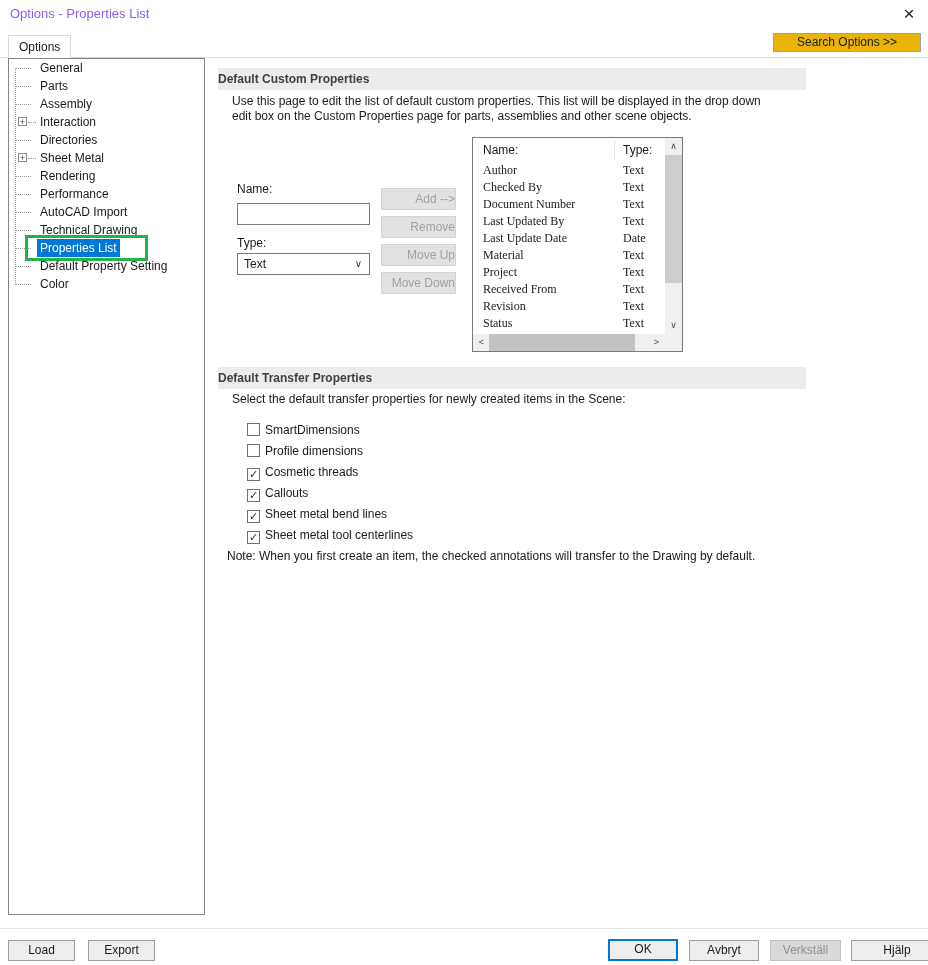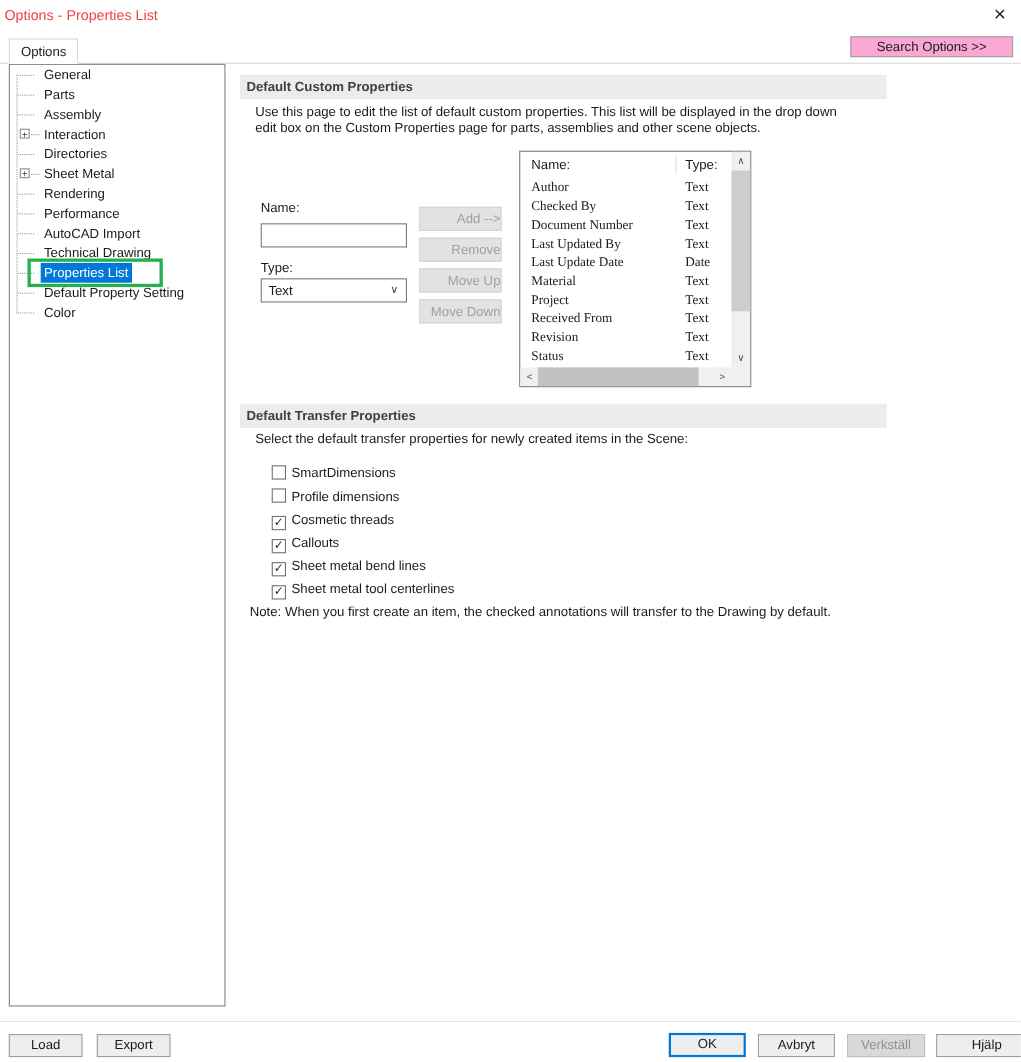--- a/index.html
+++ b/index.html
@@ -2,46 +2,46 @@
 <html><head>
 <meta charset="utf-8">
 <style>
   html,body { margin:0; padding:0; }
   body {
     width:928px; height:965px; position:relative; overflow:hidden;
     background:#ffffff; color:#1a1a1a;
     font-family:"Liberation Sans", sans-serif; font-size:12px;
   }
   
-  .title     { position:absolute; left:4px; top:6px; font-size:13px; color:#ef4444; }
+  .title     { position:absolute; left:10px; top:6px; font-size:13px; color:#8b5cf6; }
   .close-btn { position:absolute; right:6px; top:2px; width:26px; height:24px;
                text-align:center; line-height:23px; font-size:19px; color:#1f1f1f; }
   
   .tabline   { position:absolute; left:0; top:57px; width:928px; border-top:1px solid #d9d9d9; }
   .tab       { position:absolute; left:8px; top:35px; height:23px; padding:0 10px; background:#fff;
                border:1px solid #d9d9d9; border-bottom:1px solid #fff; line-height:22px; z-index:2; box-sizing:border-box; }
-  .search-btn{ position:absolute; left:773px; top:33px; width:148px; height:19px; background:#f9a8d4;
+  .search-btn{ position:absolute; left:773px; top:33px; width:148px; height:19px; background:#eab308;
                border:1px solid #a0a0a0; box-sizing:border-box; text-align:center; line-height:16px; }
   .panel-bottom { position:absolute; left:0; top:928px; width:928px; border-top:1px solid #e3e3e3; }
   
   .tree-panel{ position:absolute; left:8px; top:58px; width:197px; height:857px; background:#fff;
                border:1px solid #828282; box-sizing:border-box; }
   .tree-vline{ position:absolute; left:6px; top:9px; height:217px; border-left:1px dotted #9a9a9a; }
   .tree-item { position:relative; height:18px; line-height:18px; padding-left:28px; white-space:nowrap; }
   .tree-item .conn { position:absolute; left:7px; top:9px; width:15px; border-top:1px dotted #9a9a9a; }
   .tree-item.expand .conn { left:19px; width:8px; }
   .expandbox { position:absolute; left:9px; top:4px; width:9px; height:9px; border:1px solid #8c8c8c;
                background:#fff; font-size:9px; line-height:8px; text-align:center; color:#3a3a3a; box-sizing:border-box; }
   .tree-label{ display:inline-block; padding:0 3px; }
   .tree-label.sel { background:#0078d7; color:#fff; }
   .annotation{ position:absolute; left:25px; top:235px; width:123px; height:26px;
                border:3px solid #22b14c; box-sizing:border-box; z-index:5; pointer-events:none; }
   
   .sect-hdr  { position:absolute; left:218px; width:588px; height:22px; background:#ececec;
-               font-weight:bold; color:#3f3f3f; line-height:22px; padding-left:6px; box-sizing:border-box; }
+               font-weight:bold; color:#3f3f3f; line-height:22px; box-sizing:border-box; }
   .hdr1 { top:68px; }  .hdr2 { top:367px; }
   .desc { position:absolute; left:232px; top:94px; line-height:15px; }
   .sel-desc { position:absolute; left:232px; top:392px; }
   .note { position:absolute; left:227px; top:549px; line-height:14px; }
   
   .lbl-name  { position:absolute; left:237px; top:182px; }
   .input-name{ position:absolute; left:237px; top:203px; width:133px; height:22px; border:1px solid #7a7a7a;
                box-sizing:border-box; background:#fff; font:inherit; padding:0 4px; }
   .lbl-type  { position:absolute; left:237px; top:236px; }
   .dropdown  { position:absolute; left:237px; top:253px; width:133px; height:22px; border:1px solid #7a7a7a;

